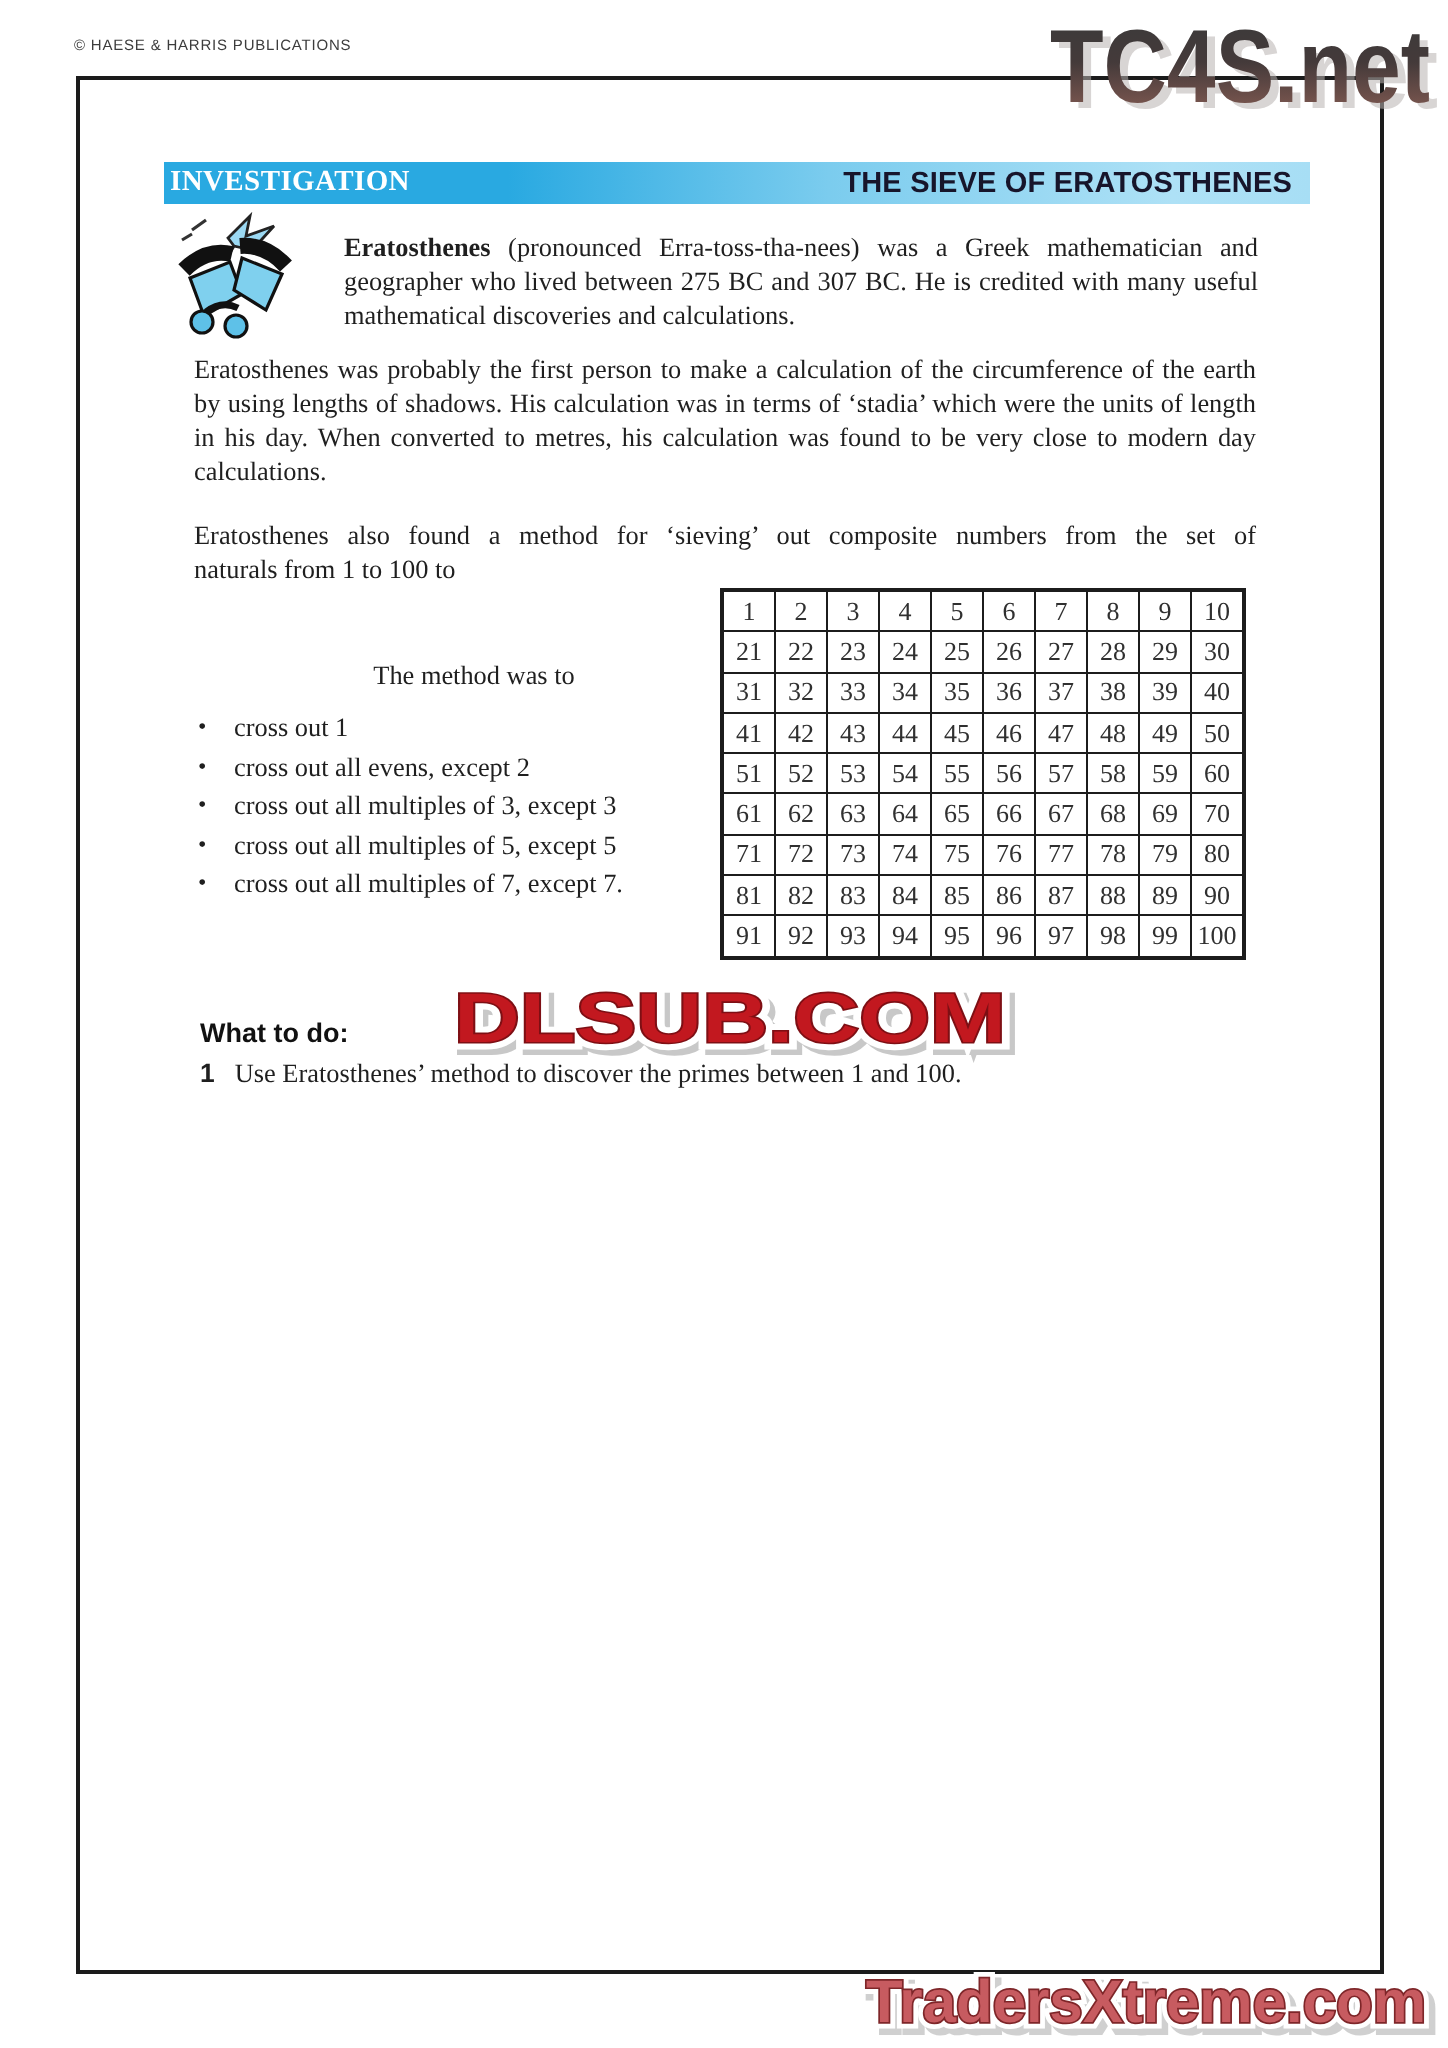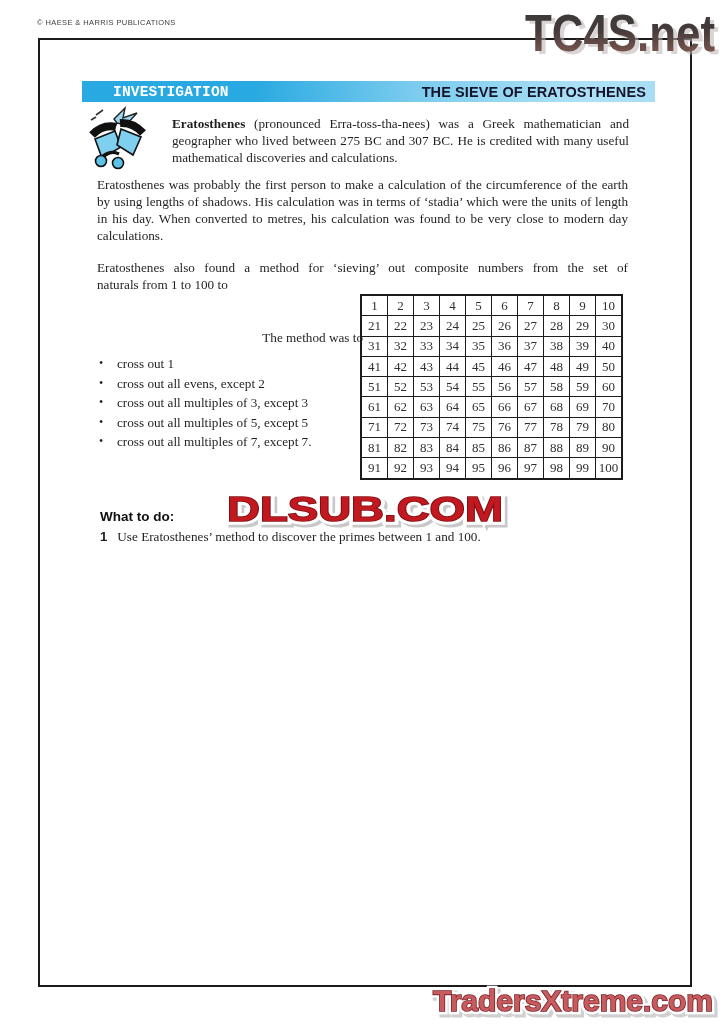--- a/index.html
+++ b/index.html
@@ -11,33 +11,33 @@
   #copyright{left:37px;top:18px;font-family:"Liberation Sans",sans-serif;font-size:7.5px;
              letter-spacing:.4px;color:#3c3c3c;}
 
   
   #page-border{left:38px;top:38px;width:650px;height:945px;border:2px solid #1b1b1b;z-index:1;}
 
   
   #header-bar{left:82px;top:81px;width:573px;height:21px;z-index:2;
               display:flex;align-items:center;justify-content:space-between;
               background:linear-gradient(90deg,#29a9e1 0%,#29a9e1 30%,#7bccee 58%,#aee1f6 88%,#a7def5 100%);}
-  #header-label{font-family:Liberation Mono, monospace;font-weight:bold;font-size:14.5px;
-                color:#ffffff;padding-left:31px;letter-spacing:.2px;}
+  #header-label{font-family:Liberation Serif, serif;font-weight:bold;font-size:14.5px;
+                color:#ffffff;padding-left:3px;letter-spacing:.2px;}
   #header-title{font-family:Liberation Sans, sans-serif;font-weight:bold;font-size:14.5px;
                 color:#17152b;padding-right:9px;letter-spacing:.1px;}
 
   
   .serif{font-size:13.2px;line-height:17px;text-align:justify;}
   #intro-para{left:172px;top:115px;width:457px;}
   #para-circumference{left:97px;top:176px;width:531px;}
   #sieve-line1{left:97px;top:259px;width:531px;text-align:justify;text-align-last:justify;}
   #sieve-line2{left:97px;top:276px;width:280px;text-align:left;}
   #sieve-line3{left:97px;top:293px;width:280px;text-align:left;}
-  #method-intro{left:83px;top:329px;width:280px;text-align:right;}
+  #method-intro{left:97px;top:329px;width:280px;text-align:center;}
 
   #method-list{left:99px;top:354px;width:285px;margin:0;padding:0;list-style:none;}
   #method-list li{display:flex;line-height:19.6px;font-size:13.2px;}
   #method-list .dot{width:18px;font-size:12px;}
 
   
   #number-grid{left:360px;top:294px;border-collapse:collapse;z-index:2;}
   #number-grid td{width:25px;height:19.3px;border:1px solid #1c1c1c;text-align:center;
                   font-size:13px;color:#303030;padding:0;}
   #number-grid{border:2px solid #1c1c1c;}

